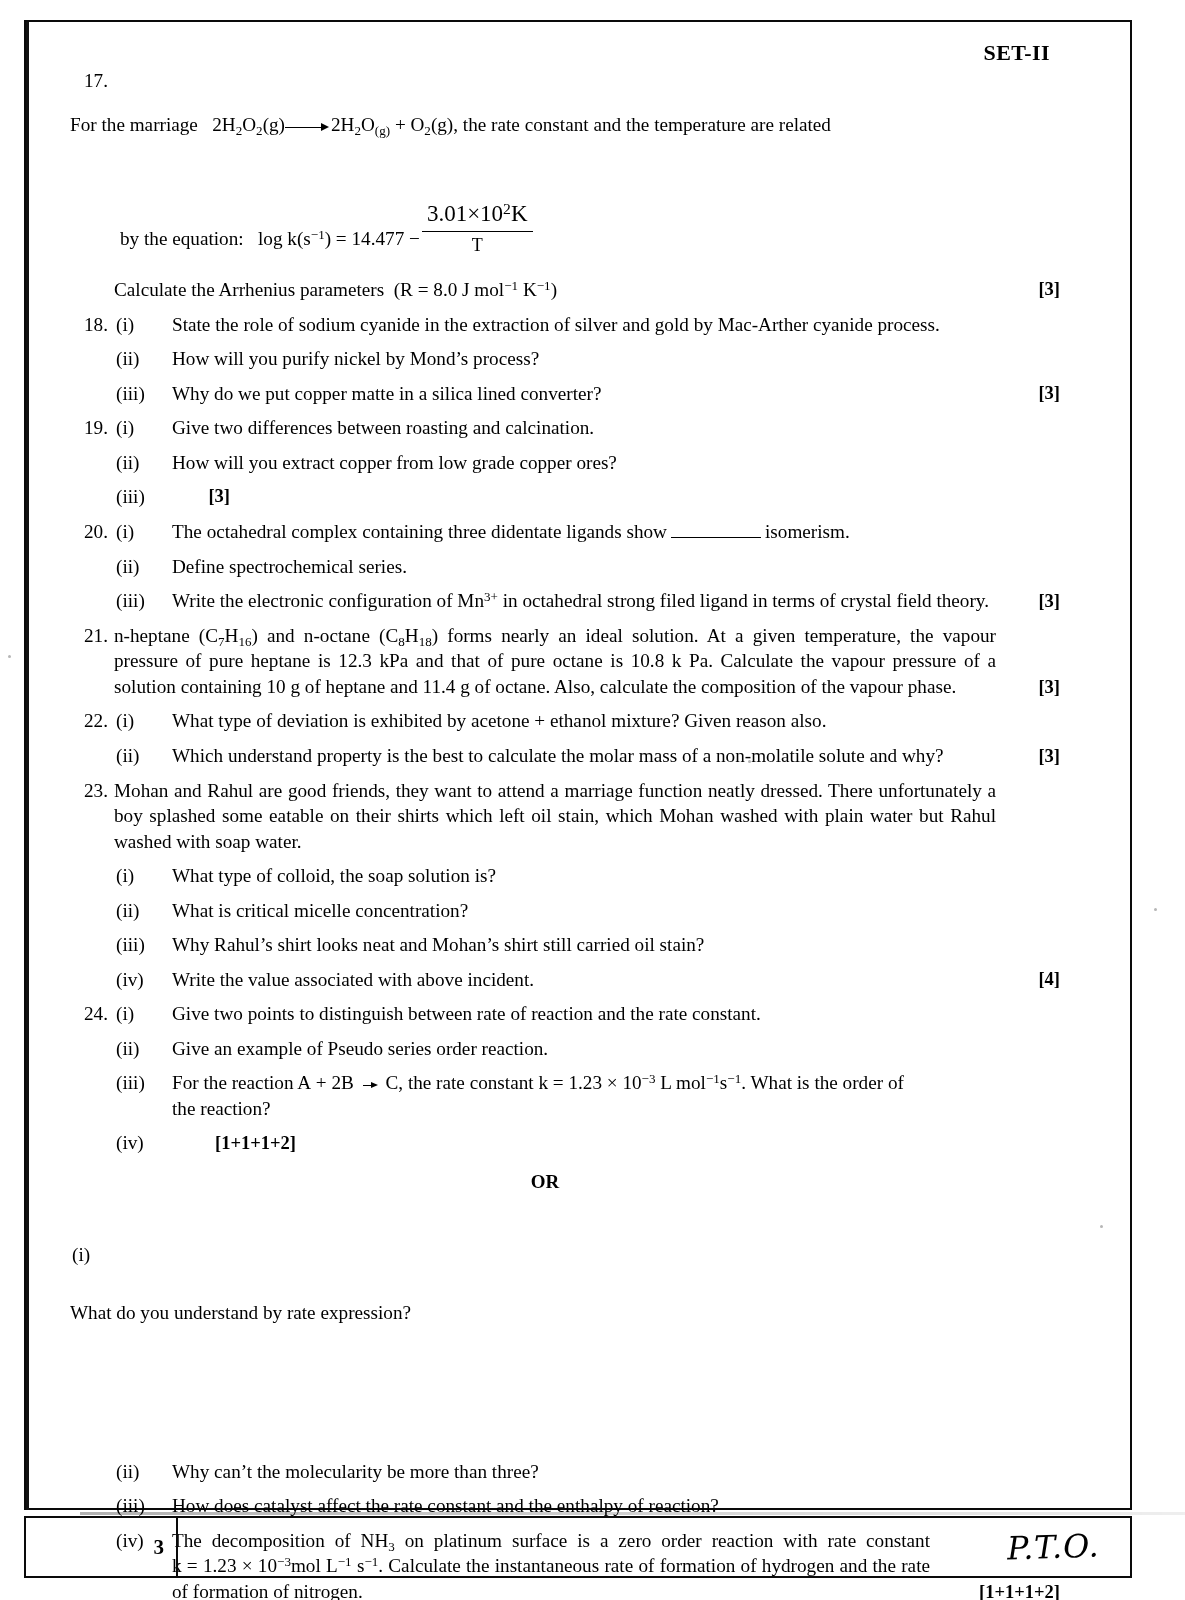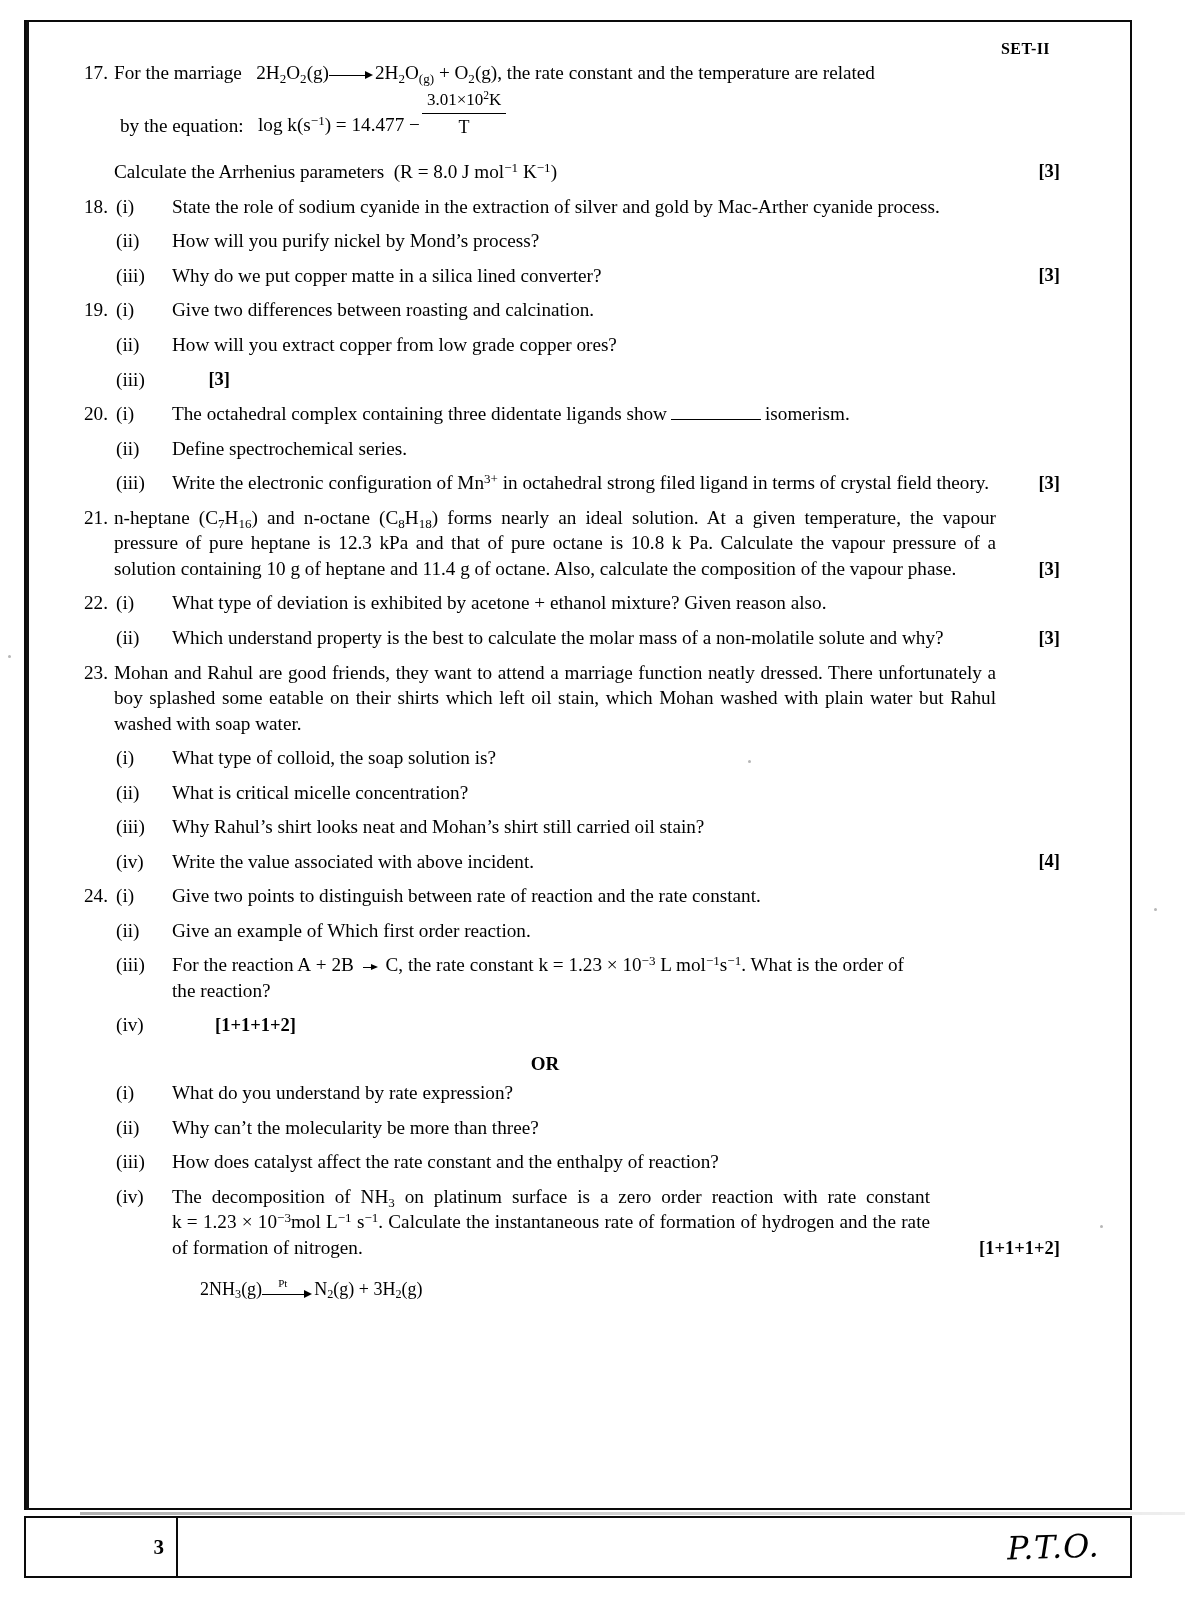--- a/index.html
+++ b/index.html
@@ -41,32 +41,32 @@
     left: 70px;
     top: 30px;
     width: 990px;
     font-size: 19.2px;
     line-height: 1.33;
   }
 
   .set-label {
     text-align: right;
     font-weight: bold;
-    font-size: 16px;
+    font-size: 22px;
     letter-spacing: 0.4px;
     margin: 8px 10px 1px 0;
   }
 
   
   .q {
     display: flex;
     align-items: flex-start;
     margin-top: 9px;
   }
-  .q.tight { margin-top: 0; }
+  .q.tight { margin-top: 0; flex-direction: column; }
   .qnum {
     width: 44px;
     flex: 0 0 44px;
     text-align: right;
     padding-right: 6px;
     box-sizing: border-box;
     white-space: nowrap;
   }
   .rnum {
     width: 58px;
@@ -126,21 +126,21 @@
     flex-direction: column;
     vertical-align: middle;
     text-align: center;
     margin: 0 2px;
     position: relative;
     top: -0.55em;
   }
   .frac .num {
     border-bottom: 1.4px solid #000;
     padding: 0 5px 1px 5px;
-    font-size: 17px;
+    font-size: 23px;
   }
   .frac .den {
     padding: 2px 5px 0 5px;
     font-size: 18px;
   }
   .inline-eq {
     display: inline-flex;
     align-items: center;
   }
 
@@ -447,21 +447,21 @@
 
   <div class="q">
     <div class="qnum">24.</div>
     <div class="rnum">(i)</div>
     <div class="qbody nojust">Give two points to distinguish between rate of reaction and the rate constant.</div>
     <div class="marks wide empty">[1+1+1+2]</div>
   </div>
   <div class="q sub">
     <div class="qnum"></div>
     <div class="rnum">(ii)</div>
-    <div class="qbody nojust">Give an example of Which first order reaction.</div>
+    <div class="qbody nojust">Give an example of Pseudo series order reaction.</div>
     <div class="marks wide empty">[1+1+1+2]</div>
   </div>
   <div class="q sub">
     <div class="qnum"></div>
     <div class="rnum">(iii)</div>
     <div class="qbody nojust">For the reaction A&nbsp;+&nbsp;2B&nbsp;<span class="arrow-small"></span>&nbsp;C, the rate constant k&nbsp;=&nbsp;1.23&nbsp;×&nbsp;10<sup>−3</sup>&nbsp;L mol<sup>−1</sup>s<sup>−1</sup>. What is the order of the reaction?</div>
     <div class="marks wide empty">[1+1+1+2]</div>
   </div>
   <div class="q sub">
     <div class="qnum"></div>

